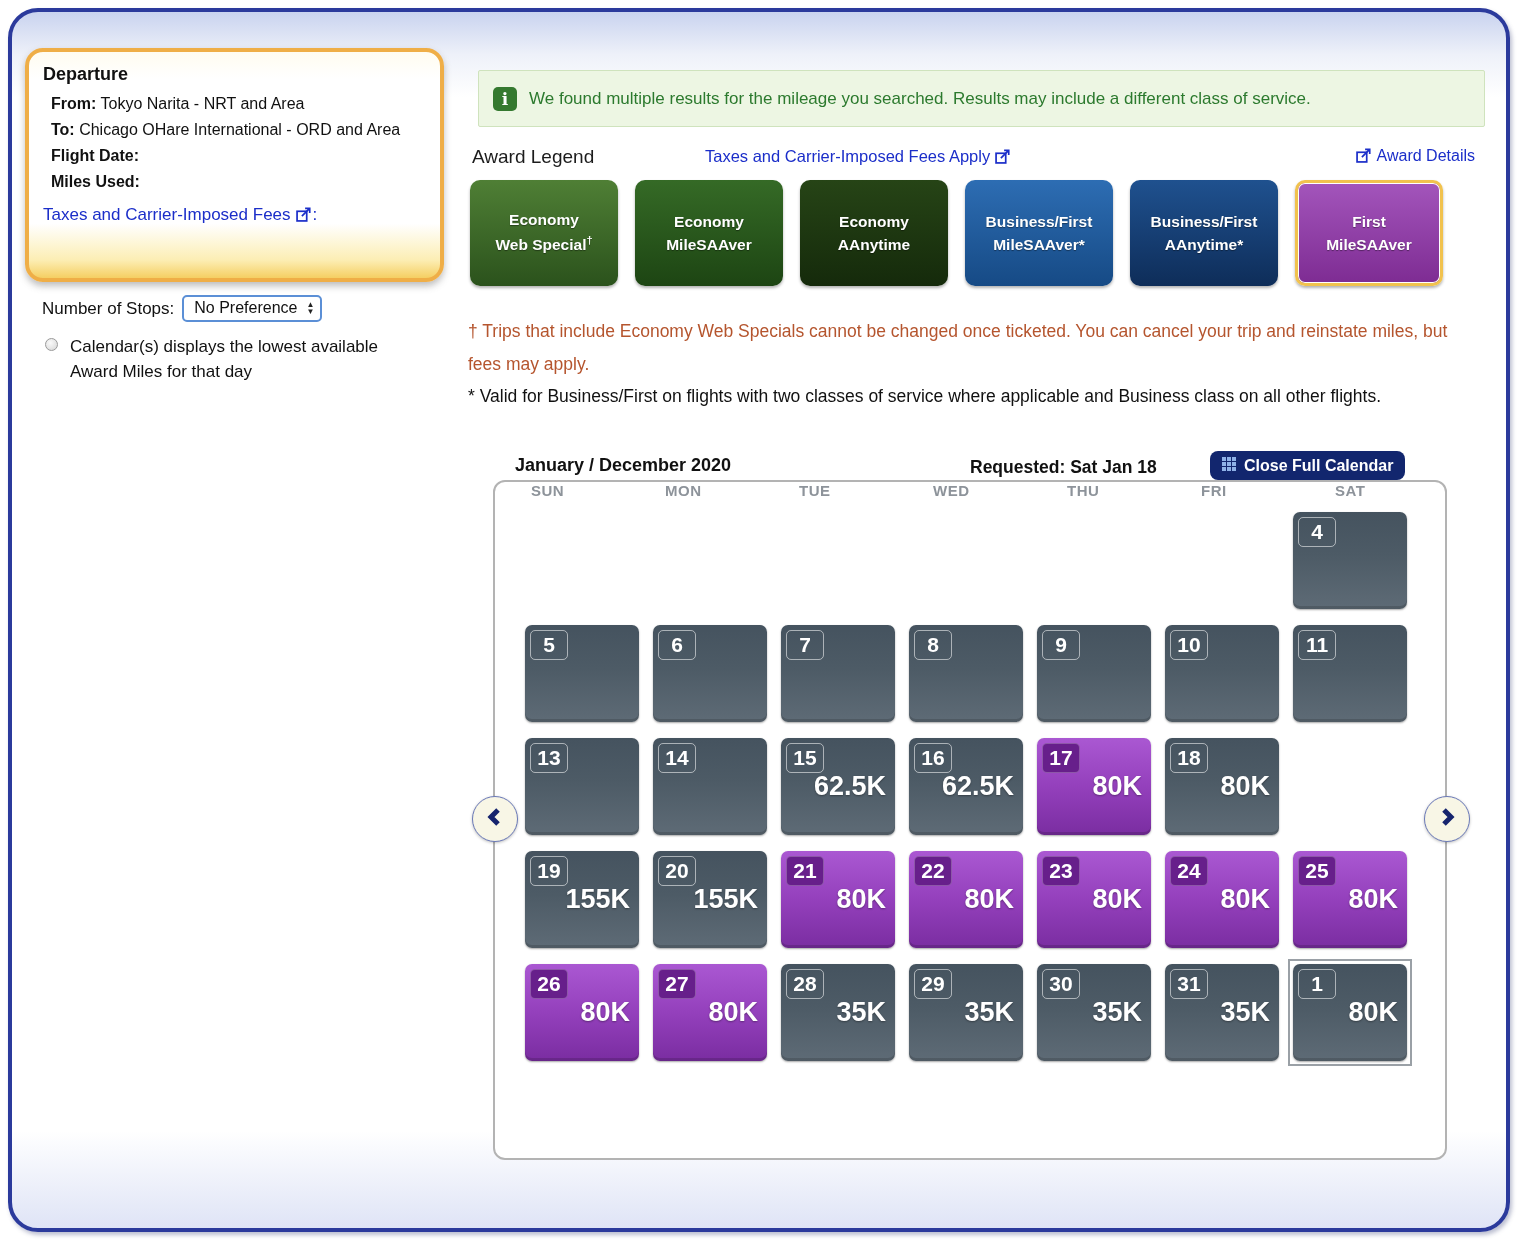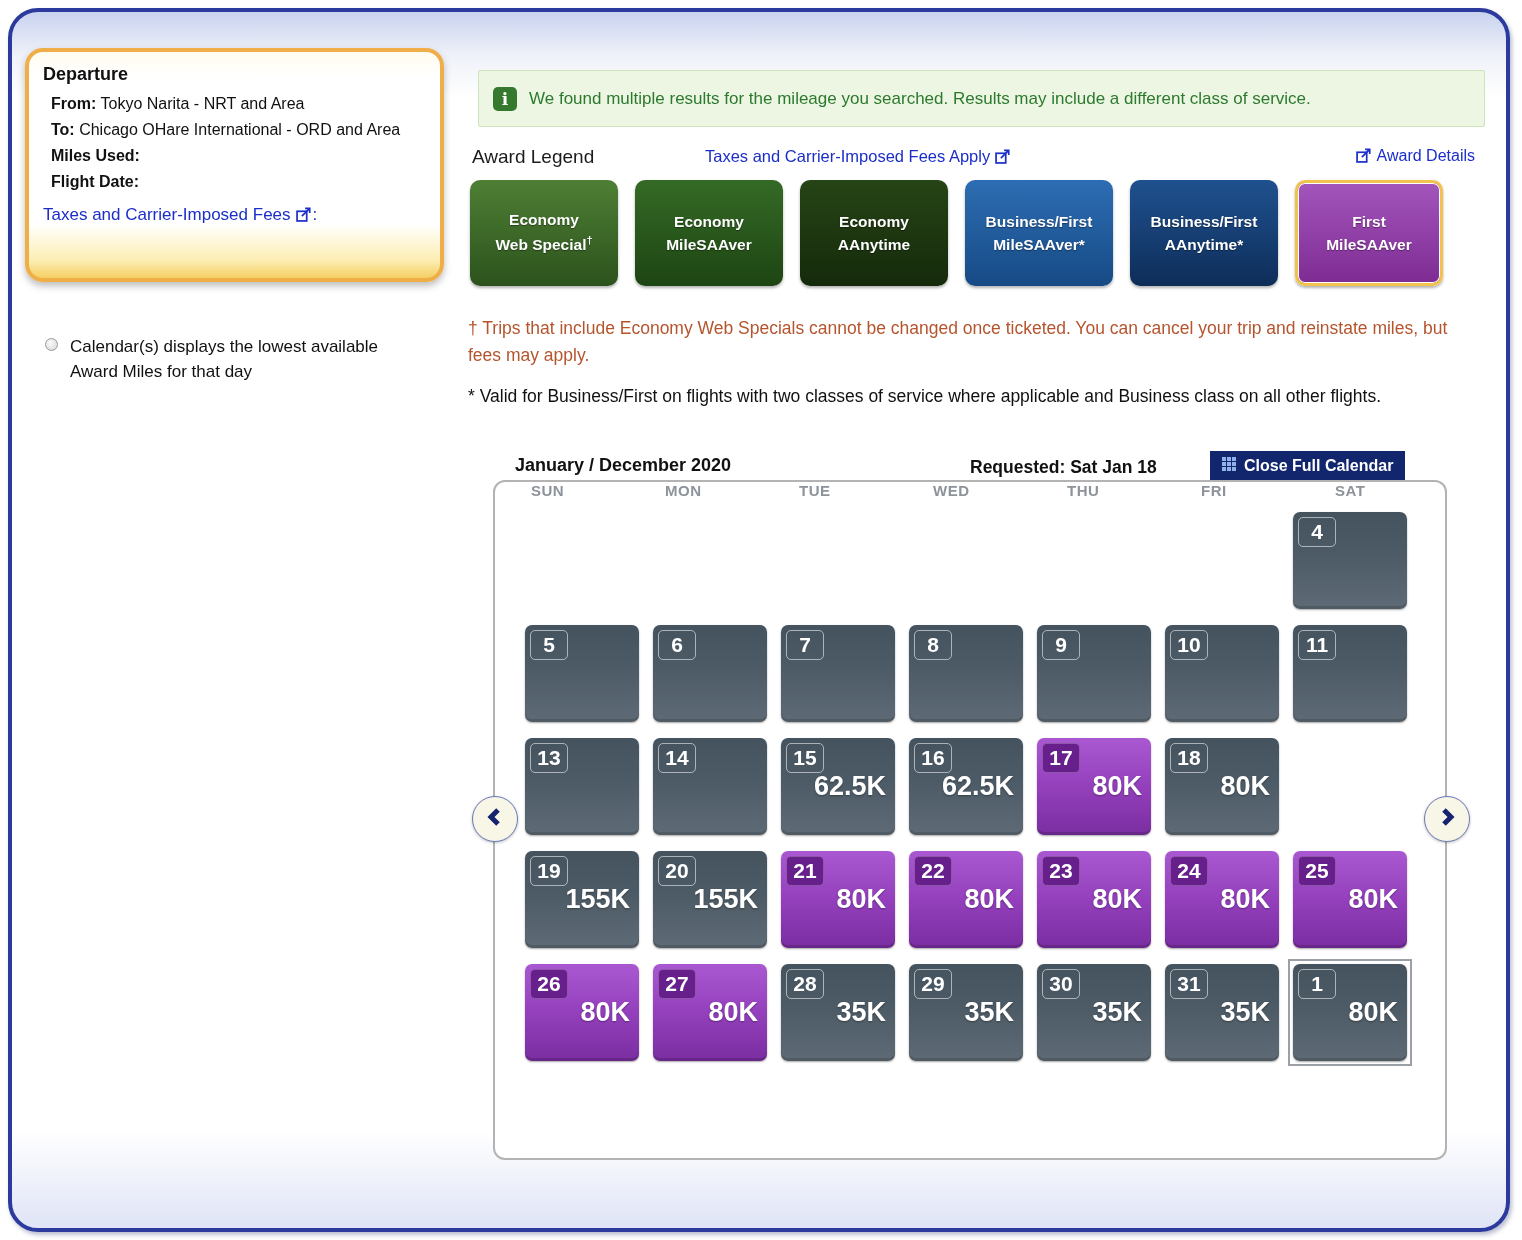--- a/index.html
+++ b/index.html
@@ -60,28 +60,28 @@
   .legend-row{position:absolute;left:458px;top:168px;display:flex;gap:17px;}
   .lbtn{
     width:148px;height:106px;border-radius:10px;box-sizing:border-box;
     display:flex;flex-direction:column;align-items:center;justify-content:center;gap:5px;
     color:#fff;font-weight:bold;font-size:15.5px;text-align:center;cursor:pointer;
     box-shadow:0 2px 3px rgba(0,0,0,.3);text-shadow:0 1px 1px rgba(0,0,0,.4);
   }
   .lbtn.selected{border:3px solid #f1c24e;box-shadow:0 0 0 1px #fff inset,0 2px 3px rgba(0,0,0,.3);}
   .lbtn sup{font-size:11px;}
   
-  .note-dagger{position:absolute;left:456px;top:303px;width:1010px;font-size:17.5px;line-height:27px;color:#b5552e;}
+  .note-dagger{position:absolute;left:456px;top:303px;width:1010px;font-size:17.5px;line-height:33px;color:#b5552e;}
   .note-star{position:absolute;left:456px;top:371px;width:1035px;font-size:17.5px;line-height:27px;color:#111;}
   
   .cal-title{position:absolute;left:503px;top:443px;font-size:18px;font-weight:bold;color:#111;}
   .cal-requested{position:absolute;left:958px;top:445px;font-size:17.5px;font-weight:bold;color:#111;}
   .close-btn{
     position:absolute;left:1198px;top:439px;height:29px;padding:0 12px;
-    background:#12266e;border-radius:0;color:#fff;font-weight:bold;font-size:16px;
+    background:#12266e;border-radius:8px;color:#fff;font-weight:bold;font-size:16px;
     display:flex;align-items:center;gap:8px;cursor:pointer;
   }
   
   .panel{
     position:absolute;left:481px;top:468px;width:950px;height:676px;
     border:2px solid #b3b3b3;border-radius:12px;background:#fff;
   }
   .wd-row{position:absolute;left:30px;top:0px;display:flex;gap:14px;}
   .wd{width:114px;padding-left:6px;font-weight:bold;font-size:15px;color:#8d939a;letter-spacing:.5px;}
   .cal-grid{position:absolute;left:30px;top:30px;}
@@ -123,30 +123,40 @@
   <div class="dep">
     <h2>Departure</h2>
     <div class="line">
       <span class="lbl">From:</span>
       <span>Tokyo Narita - NRT and Area</span>
     </div>
     <div class="line">
       <span class="lbl">To:</span>
       <span>Chicago OHare International - ORD and Area</span>
     </div>
+    <div class="line lbl">Flight Date:</div>
     <div class="line lbl">Miles Used:</div>
-    <div class="line lbl">Flight Date:</div>
     <div class="fees">
       <span>Taxes and Carrier-Imposed Fees</span><span class="extlink"><svg width="15" height="15" viewBox="0 0 14 14">
             <rect x="1" y="4" width="9" height="9" fill="#fff" stroke="#1b2ec9" stroke-width="1.6"></rect>
             <path d="M5.5 8.5 L12 2 M8.5 1.2 H12.8 V5.5" stroke="#1b2ec9" stroke-width="1.6" fill="none"></path>
           </svg></span><span>:</span>
     </div>
   </div>
 
+  <div class="stops">
+    <span>Number of Stops:</span>
+    <span class="select">
+      <span>No Preference</span>
+      <span class="sel-arrows">
+        <span>▲</span>
+        <span>▼</span>
+      </span>
+    </span>
+  </div>
 
   <div class="radio-note">
     <span class="radio"></span>
     <span>Calendar(s) displays the lowest available Award Miles for that day</span>
   </div>
 
   <div class="banner">
     <span class="info-ic">i</span>
     <span class="btxt">We found multiple results for the mileage you searched. Results may include a different class of service.</span>
   </div>

